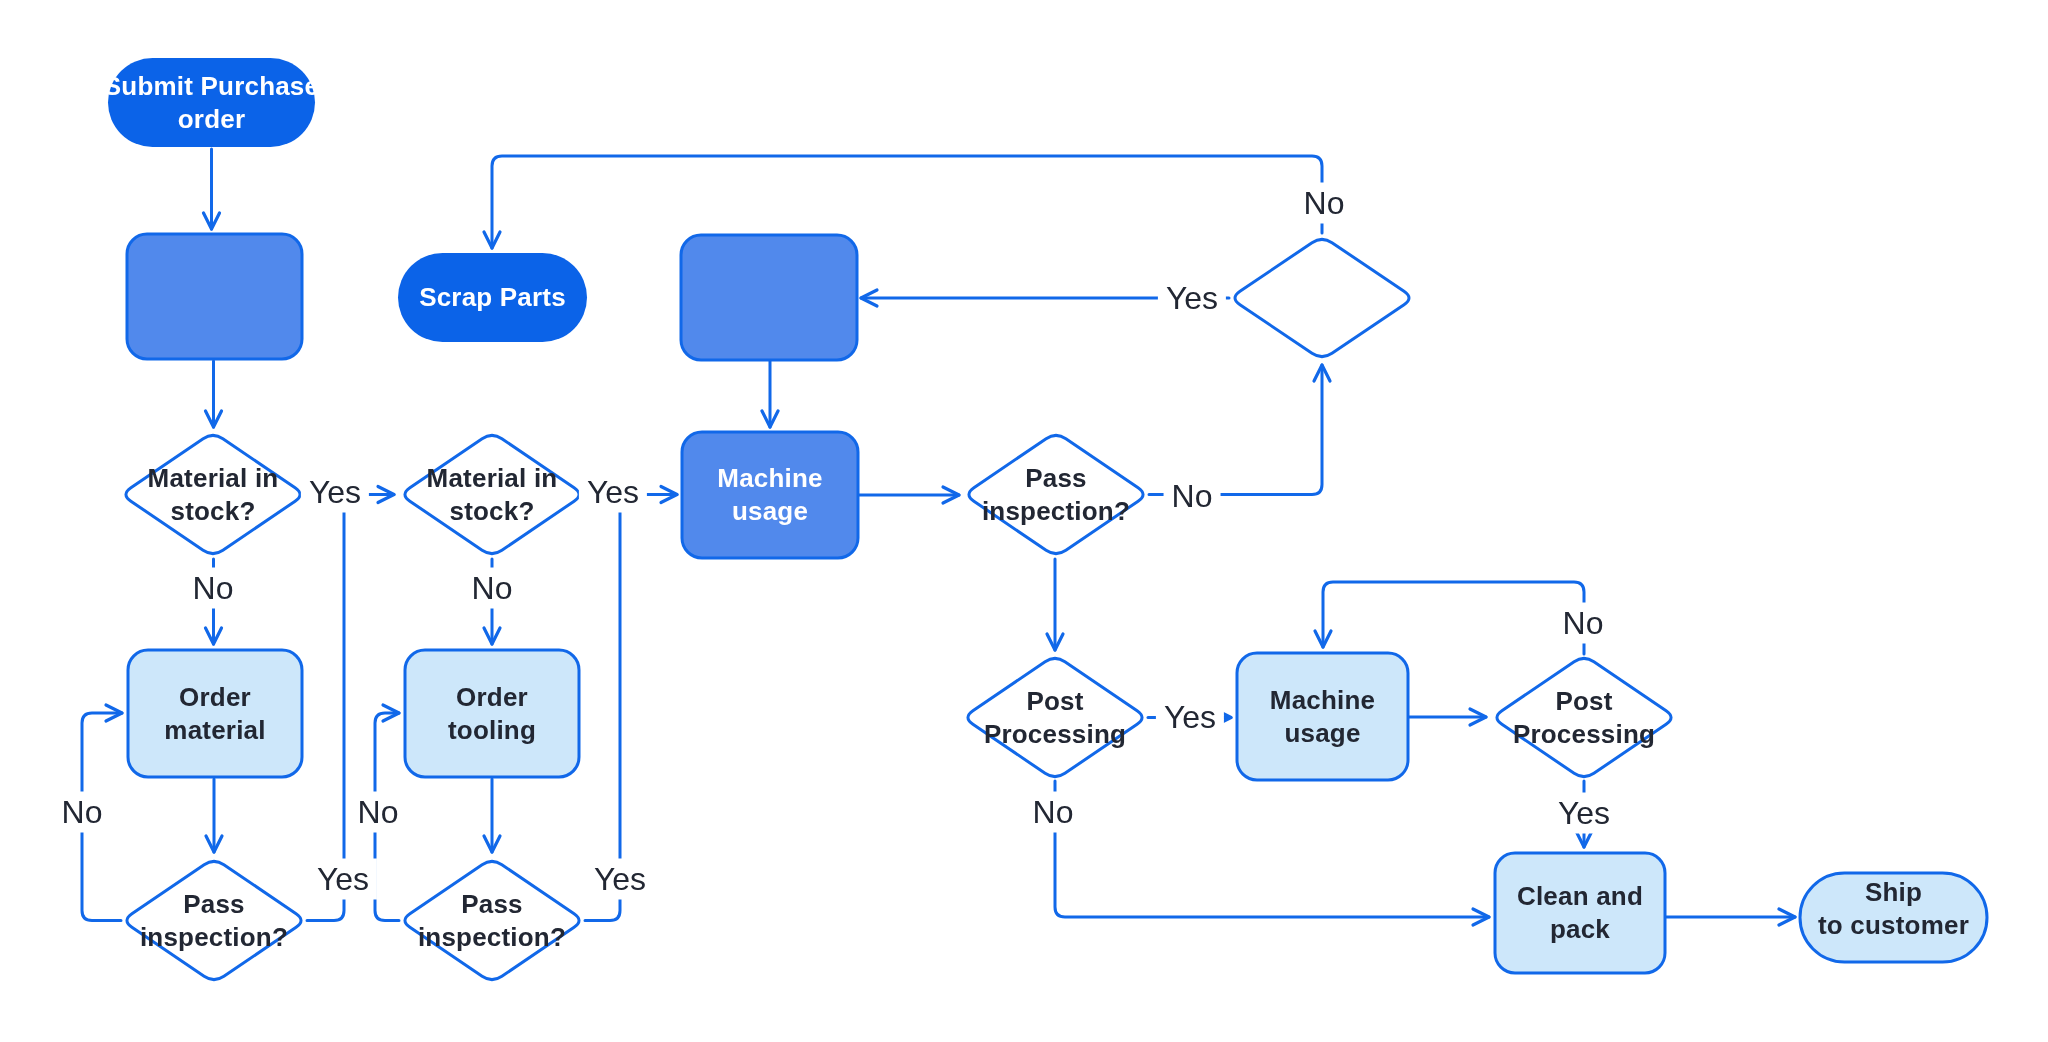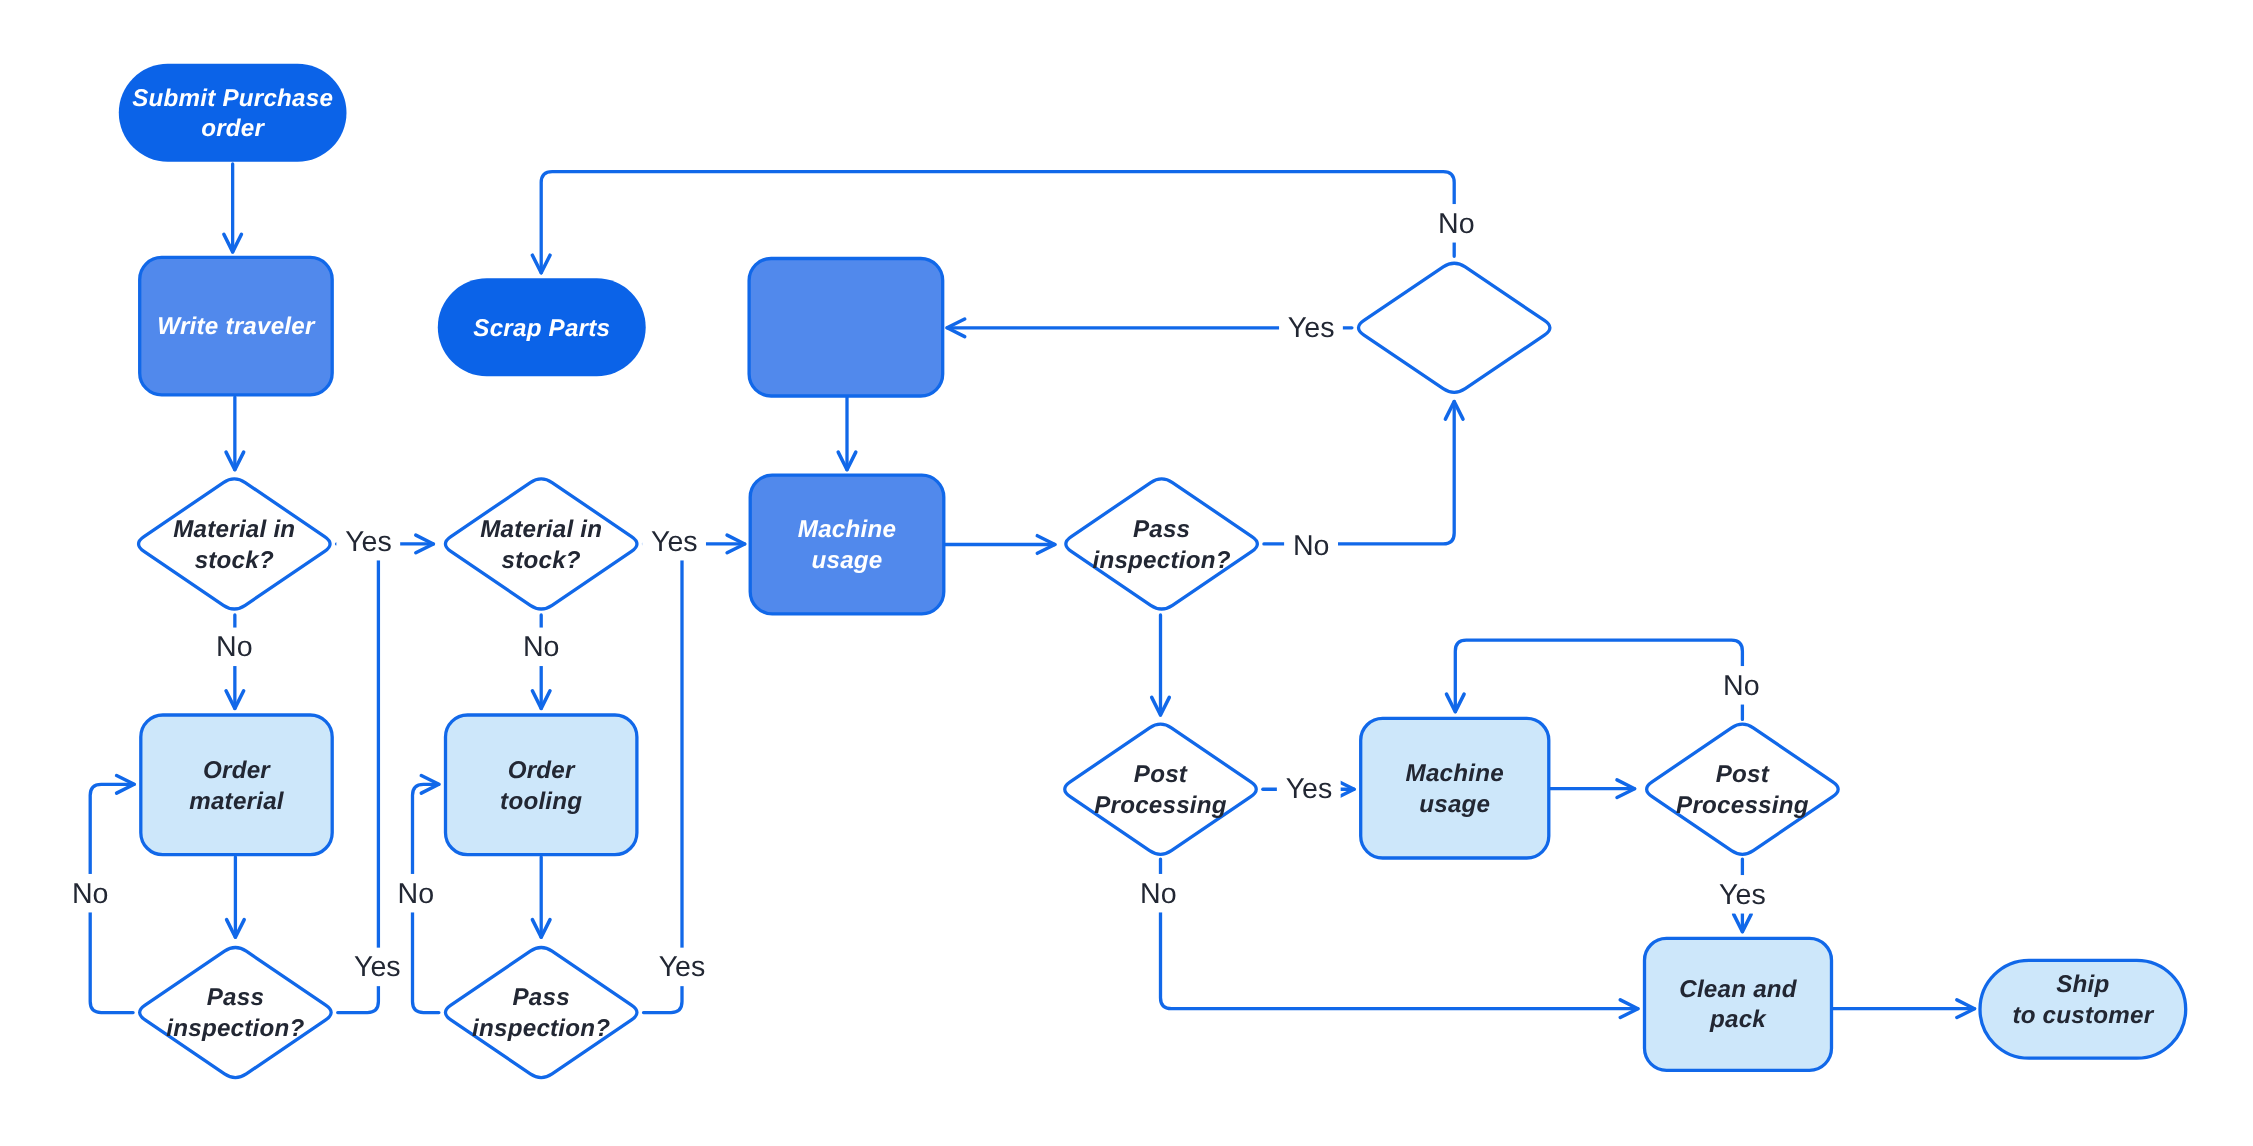--- a/index.html
+++ b/index.html
@@ -3,28 +3,28 @@
 <meta charset="utf-8">
 <style>
   html,body{margin:0;padding:0;background:#ffffff;}
   body{width:2048px;height:1042px;overflow:hidden;font-family:"Liberation Sans",sans-serif;}
   .canvas{position:relative;width:2048px;height:1042px;background:#ffffff;}
   #edge-layer{position:absolute;left:0;top:0;width:2048px;height:1042px;}
   .edge{fill:none;stroke-width:3px;}
   .node-shape{stroke-width:3px;}
   .node-label{
     position:absolute;display:flex;align-items:center;justify-content:center;
-    text-align:center;white-space:pre;font-size:22px;font-weight:600;
-    line-height:1.26;letter-spacing:.2px;pointer-events:none;font-style:italic;
+    text-align:center;white-space:pre;font-size:26px;font-weight:600;
+    line-height:1.26;letter-spacing:.2px;pointer-events:none;
   }
   .node-label.light-text{color:#ffffff;}
   .node-label.dark-text{color:#222733;}
   .edge-label{
     position:absolute;transform:translate(-50%,-50%);background:#ffffff;
-    padding:2px 8px;font-size:26px;font-weight:500;color:#222733;white-space:pre;
+    padding:2px 8px;font-size:32px;font-weight:500;color:#222733;white-space:pre;
   }
 </style>
 </head>
 <body>
 
 <div class="canvas">
   <svg id="edge-layer" viewBox="0 0 2048 1042" xmlns="http://www.w3.org/2000/svg">
     <defs>
       <marker id="arrowhead" markerUnits="userSpaceOnUse" markerWidth="28" markerHeight="28" viewBox="0 0 28 28" refX="24" refY="14" orient="auto">
         <path id="arrowhead-path" d="M8,6 L24,14 L8,22" fill="none" stroke-width="3.2" stroke-linecap="round" stroke-linejoin="round" stroke="#1168e9"></path>
@@ -73,21 +73,20 @@
         <path d="M 1501.9 724.2 Q 1492 717.5 1501.9 710.8 L 1574.1 661.7 Q 1584 655 1593.9 661.7 L 1666.1 710.8 Q 1676 717.5 1666.1 724.2 L 1593.9 773.3 Q 1584 780 1574.1 773.3 Z" class="node-shape" fill="#ffffff" stroke="#1168e9"></path>
         <path d="M 131.9 927.2 Q 122 920.5 131.9 913.8 L 204.1 864.7 Q 214 858 223.9 864.7 L 296.1 913.8 Q 306 920.5 296.1 927.2 L 223.9 976.3 Q 214 983 204.1 976.3 Z" class="node-shape" fill="#ffffff" stroke="#1168e9"></path>
         <path d="M 409.9 927.2 Q 400 920.5 409.9 913.8 L 482.1 864.7 Q 492 858 501.9 864.7 L 574.1 913.8 Q 584 920.5 574.1 927.2 L 501.9 976.3 Q 492 983 482.1 976.3 Z" class="node-shape" fill="#ffffff" stroke="#1168e9"></path>
         <rect x="1495" y="853" width="170" height="120" rx="20" class="node-shape" fill="#cde7fa" stroke="#1168e9"></rect>
         <rect x="1800" y="873" width="187" height="89" rx="44.5" class="node-shape" fill="#cde7fa" stroke="#1168e9"></rect>
       </g>
   </svg>
 
 <div class="node-label light-text" style="left: 98px; top: 58px; width: 227px; height: 89px;">Submit Purchase
 order</div>
-    <div class="node-label light-text" style="left: 117px; top: 234px; width: 195px; height: 125px;">Write traveler</div>
     <div class="node-label light-text" style="left: 388px; top: 253px; width: 209px; height: 89px;">Scrap Parts</div>
     <div class="node-label dark-text" style="left: 111px; top: 432px; width: 204px; height: 125px;">Material in
 stock?</div>
     <div class="node-label dark-text" style="left: 390px; top: 432px; width: 204px; height: 125px;">Material in
 stock?</div>
     <div class="node-label light-text" style="left: 672px; top: 432px; width: 196px; height: 126px;">Machine
 usage</div>
     <div class="node-label dark-text" style="left: 954px; top: 432px; width: 204px; height: 125px;">Pass
 inspection?</div>
     <div class="node-label dark-text" style="left: 118px; top: 650px; width: 194px; height: 127px;">Order

